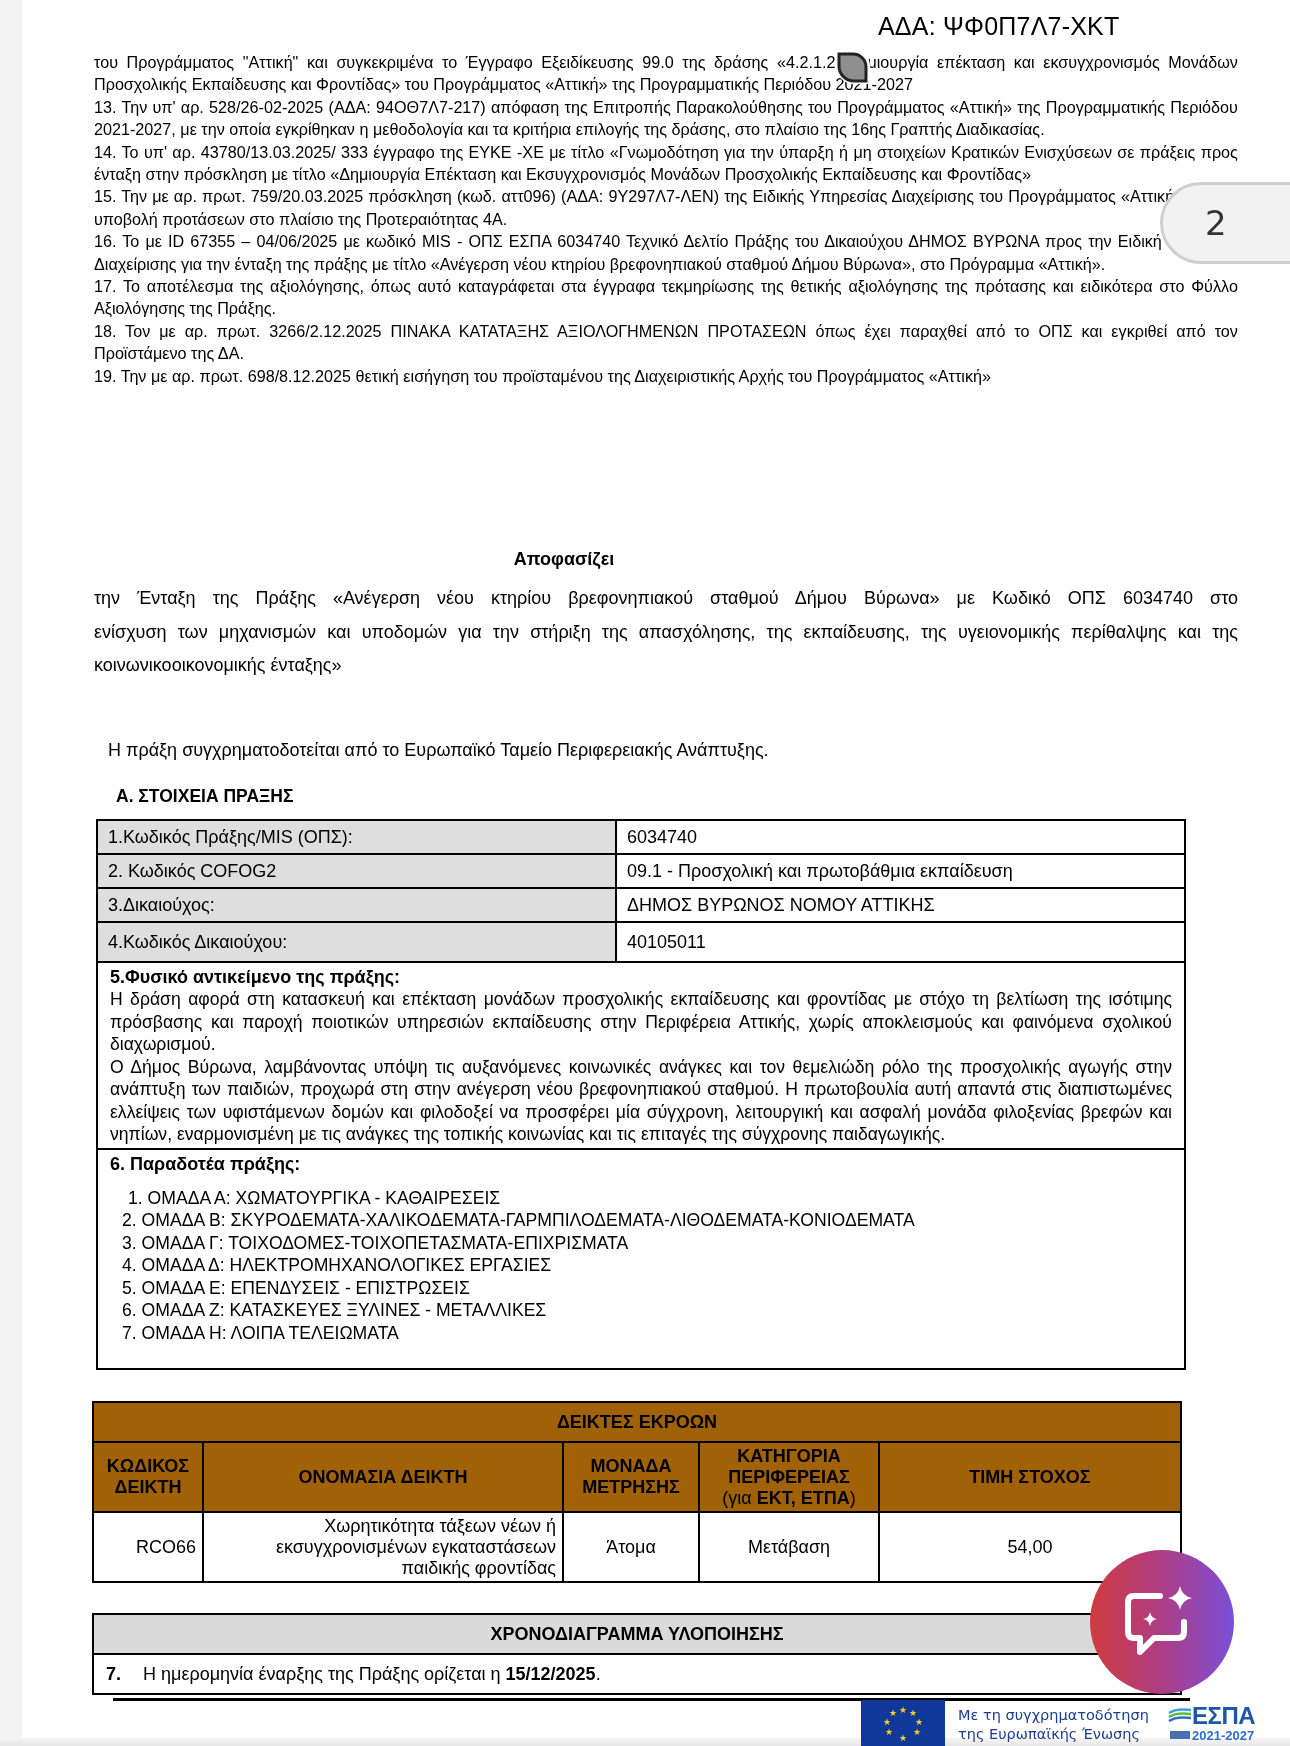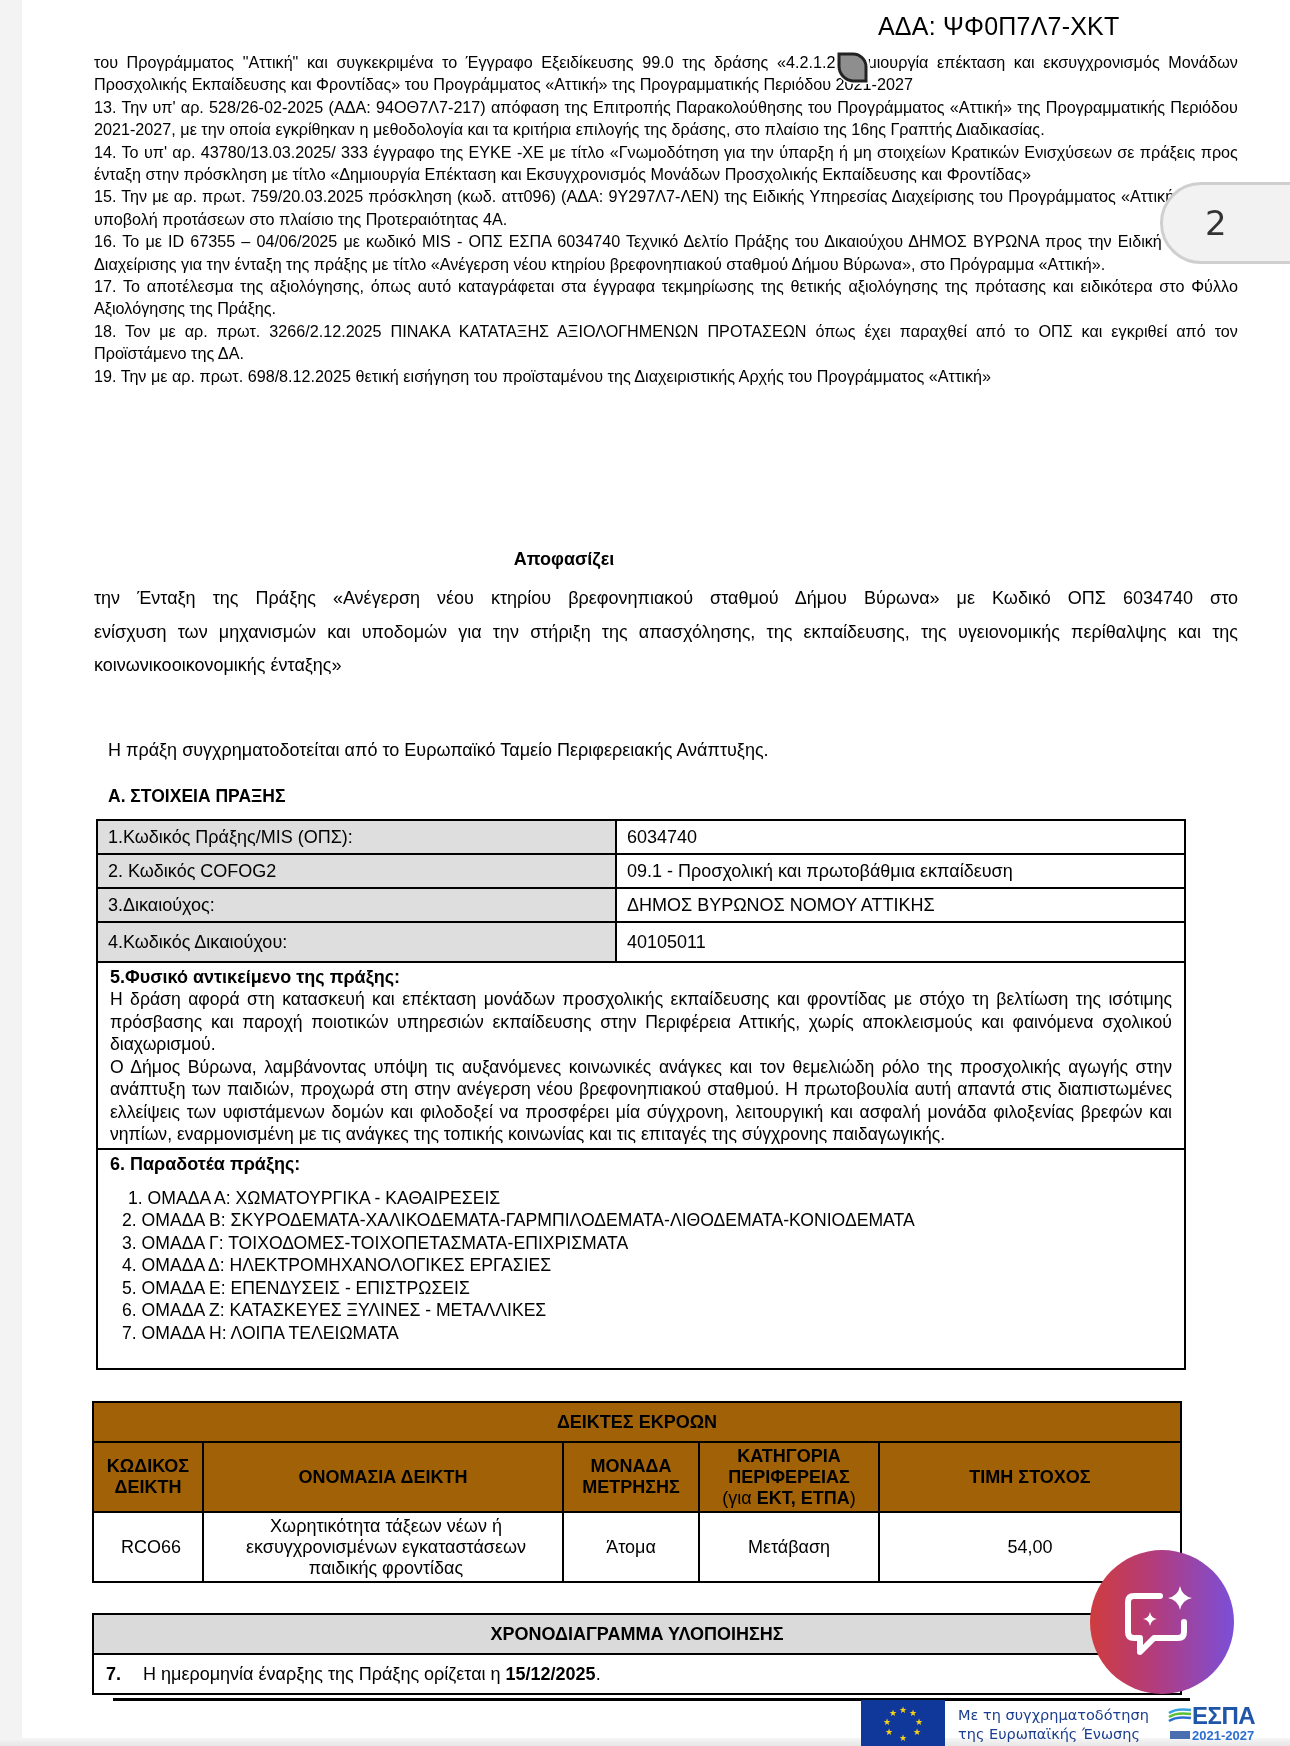--- a/index.html
+++ b/index.html
@@ -33,21 +33,21 @@
   .decision {
     position: absolute; left: 94px; top: 582px; width: 1144px;
     font-size: 18px; line-height: 33.6px; text-align: justify; text-align-last: left;
   }
   .decision-line { display: block; text-align: justify; text-align-last: justify; }
   .decision-line.last { text-align-last: left; }
   .cofinance {
     position: absolute; left: 108px; top: 740px; font-size: 18px;
   }
   .section-a {
-    position: absolute; left: 108px; top: 786px; font-size: 17.5px; font-weight: bold;
+    position: absolute; left: 116px; top: 786px; font-size: 17.5px; font-weight: bold;
   }
   table { border-collapse: collapse; }
   .info-table {
     position: absolute; left: 96px; top: 819px; width: 1090px;
     font-size: 18px;
   }
   .info-table td {
     border: 2px solid #000; padding: 2px 10px; height: 28px; vertical-align: middle;
   }
   .info-table td.lbl { background: #dedede; font-weight: normal; width: 497px; }
@@ -62,21 +62,21 @@
   .indicators {
     position: absolute; left: 92px; top: 1401px; width: 1090px; font-size: 18px;
   }
   .indicators td, .indicators th {
     border: 2px solid #000; padding: 2px 6px; text-align: center; vertical-align: middle;
   }
   .indicators th { background: #a16207; font-weight: bold; }
   .indicators .title-row th { height: 34px; }
   .indicators .head-row th { height: 64px; line-height: 21px; }
   .indicators .data-row td { height: 64px; }
-  .indicators td.left { text-align: center; padding-left: 12px; line-height: 21px; }
+  .indicators td.left { text-align: right; padding-left: 12px; line-height: 21px; }
   .schedule {
     position: absolute; left: 92px; top: 1613px; width: 1090px; font-size: 18px;
   }
   .schedule td, .schedule th { border: 2px solid #000; }
   .schedule th { background: #dadada; height: 36px; font-weight: bold; text-align: center; }
   .schedule td { height: 36px; padding-left: 12px; }
   .schedule .num { font-weight: bold; margin-right: 22px; }
   .sched-line {
     position: absolute; left: 113px; top: 1698px; width: 1077px; height: 3px; background: #000;
   }

